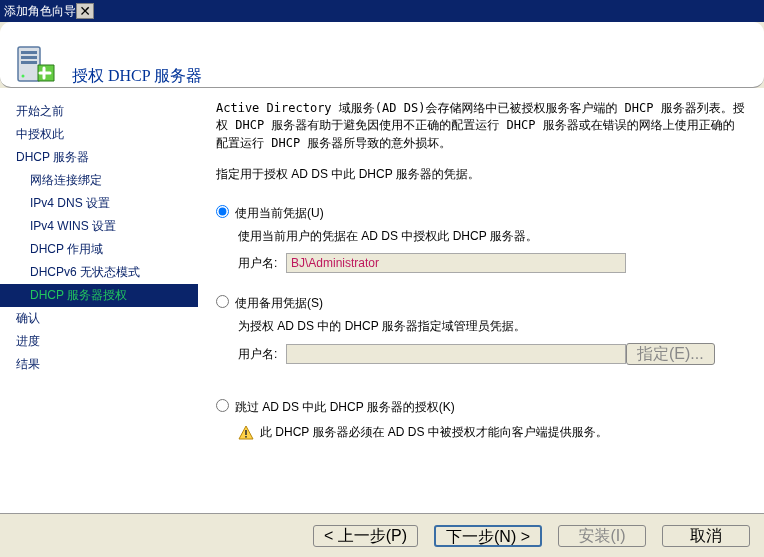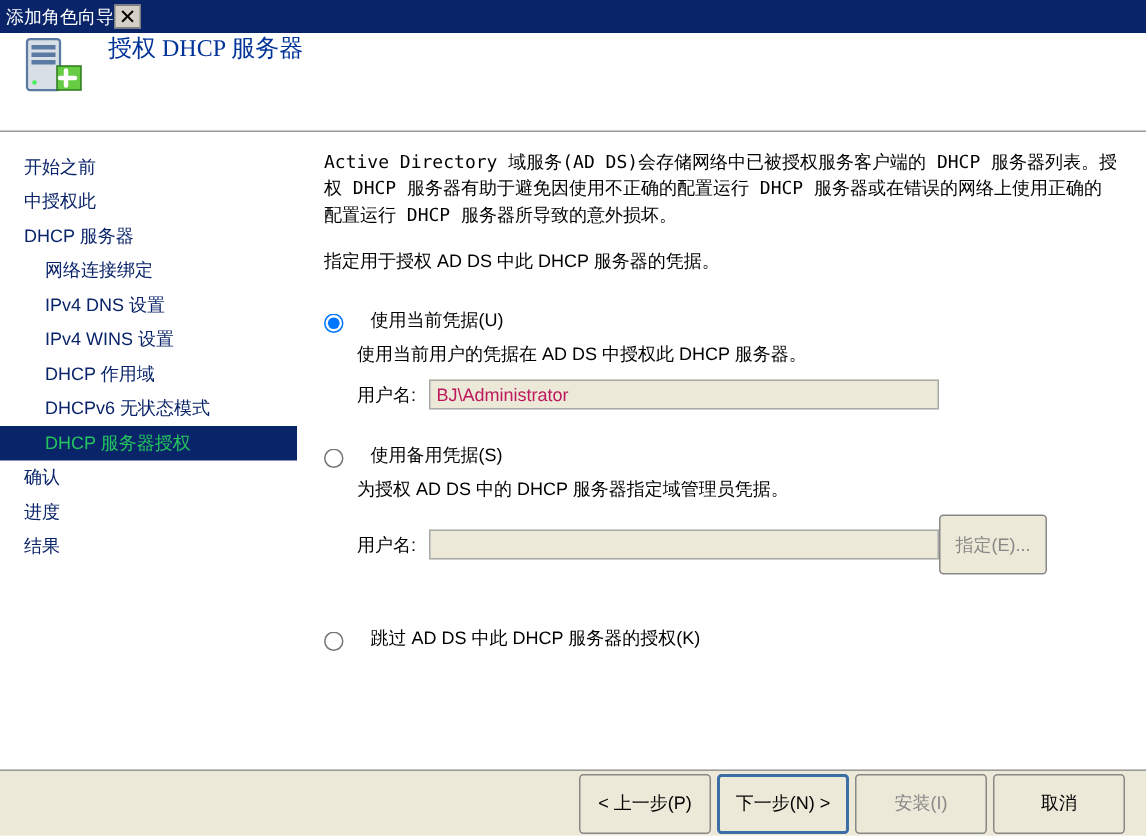--- a/index.html
+++ b/index.html
@@ -31,22 +31,23 @@
       border: 1px solid #808080;
       width: 18px;
       text-align: center;
       line-height: 14px;
     }
     .header {
       background: #ffffff;
       border-bottom: 1px solid #999;
       height: 66px;
       display: flex;
-      align-items: flex-start;
+      align-items: flex-end;
       padding: 0 14px;
+      border-radius: 11px;
     }
     .header-icon {
       width: 44px;
       height: 44px;
       margin-right: 14px;
       position: relative;
     }
     .header-icon svg { width: 44px; height: 44px; }
     .header-title {
       font-size: 16px;
@@ -85,23 +86,22 @@
       line-height: 1.45;
       font-family: "SimSun", monospace;
       margin-bottom: 14px;
     }
     .instruct {
       margin-bottom: 22px;
     }
     .radio-group { margin-bottom: 22px; }
     .radio-line {
       display: flex;
-      align-items: flex-end;
+      align-items: flex-start;
       margin-bottom: 6px;
-      gap: 12px;
     }
     .radio-line input[type=radio] {
       margin-right: 6px;
     }
     .sub-desc {
       padding-left: 22px;
       margin-bottom: 8px;
     }
     .field-row {
       display: flex;
@@ -116,22 +116,22 @@
       font-size: 12px;
       font-family: inherit;
     }
     .field-row input[readonly] {
       background: #ece9d8;
       border: 1px solid #a9a9a9;
       color: #be185d;
     }
     .btn {
       font-family: inherit;
-      font-size: 12px;
-      height: 40px;
+      font-size: 16px;
+      height: 22px;
       padding: 0 10px;
       background: #ece9d8;
       border: 1px solid #888;
       border-radius: 3px;
       cursor: pointer;
     }
     .btn:disabled { color: #888; cursor: default; }
     .warning-line {
       padding-left: 22px;
       display: flex;
@@ -153,21 +153,21 @@
     .footer {
       position: absolute;
       bottom: 0; left: 0; right: 0;
       height: 44px;
       background: #ece9d8;
       border-top: 1px solid #999;
       display: flex;
       justify-content: flex-end;
       align-items: center;
       padding: 0 14px;
-      gap: 4px;
+      gap: 16px;
     }
     .footer .btn { min-width: 88px; }
     .btn.primary {
       border: 2px solid #3a6ea5;
     }
   </style>
 </head>
 <body>
 
 <div class="titlebar">
@@ -232,20 +232,28 @@
         <input type="text" readonly="" style="width: 340px;" value="">
         <button class="btn" disabled="">指定(E)...</button>
       </div>
     </div>
 
     <div class="radio-group" style="margin-top:34px">
       <div class="radio-line">
         <input type="radio" name="cred" style="">
         <span>跳过 AD DS 中此 DHCP 服务器的授权(K)</span>
       </div>
+      <div class="warning-line">
+        <svg class="warn-icon" viewBox="0 0 16 16">
+          <path d="M8 1 L15 14 L1 14 Z" fill="#ffd24a" stroke="#b8860b" stroke-width="1"></path>
+          <rect x="7.2" y="5" width="1.6" height="5" fill="#333"></rect>
+          <rect x="7.2" y="11" width="1.6" height="1.6" fill="#333"></rect>
+        </svg>
+        <span>此 DHCP 服务器必须在 AD DS 中被授权才能向客户端提供服务。</span>
+      </div>
     </div>
 
   </div>
 </div>
 
 <div class="footer">
   <button class="btn">&lt; 上一步(P)</button>
   <button class="btn primary">下一步(N) &gt;</button>
   <button class="btn" disabled="">安装(I)</button>
   <button class="btn">取消</button>

